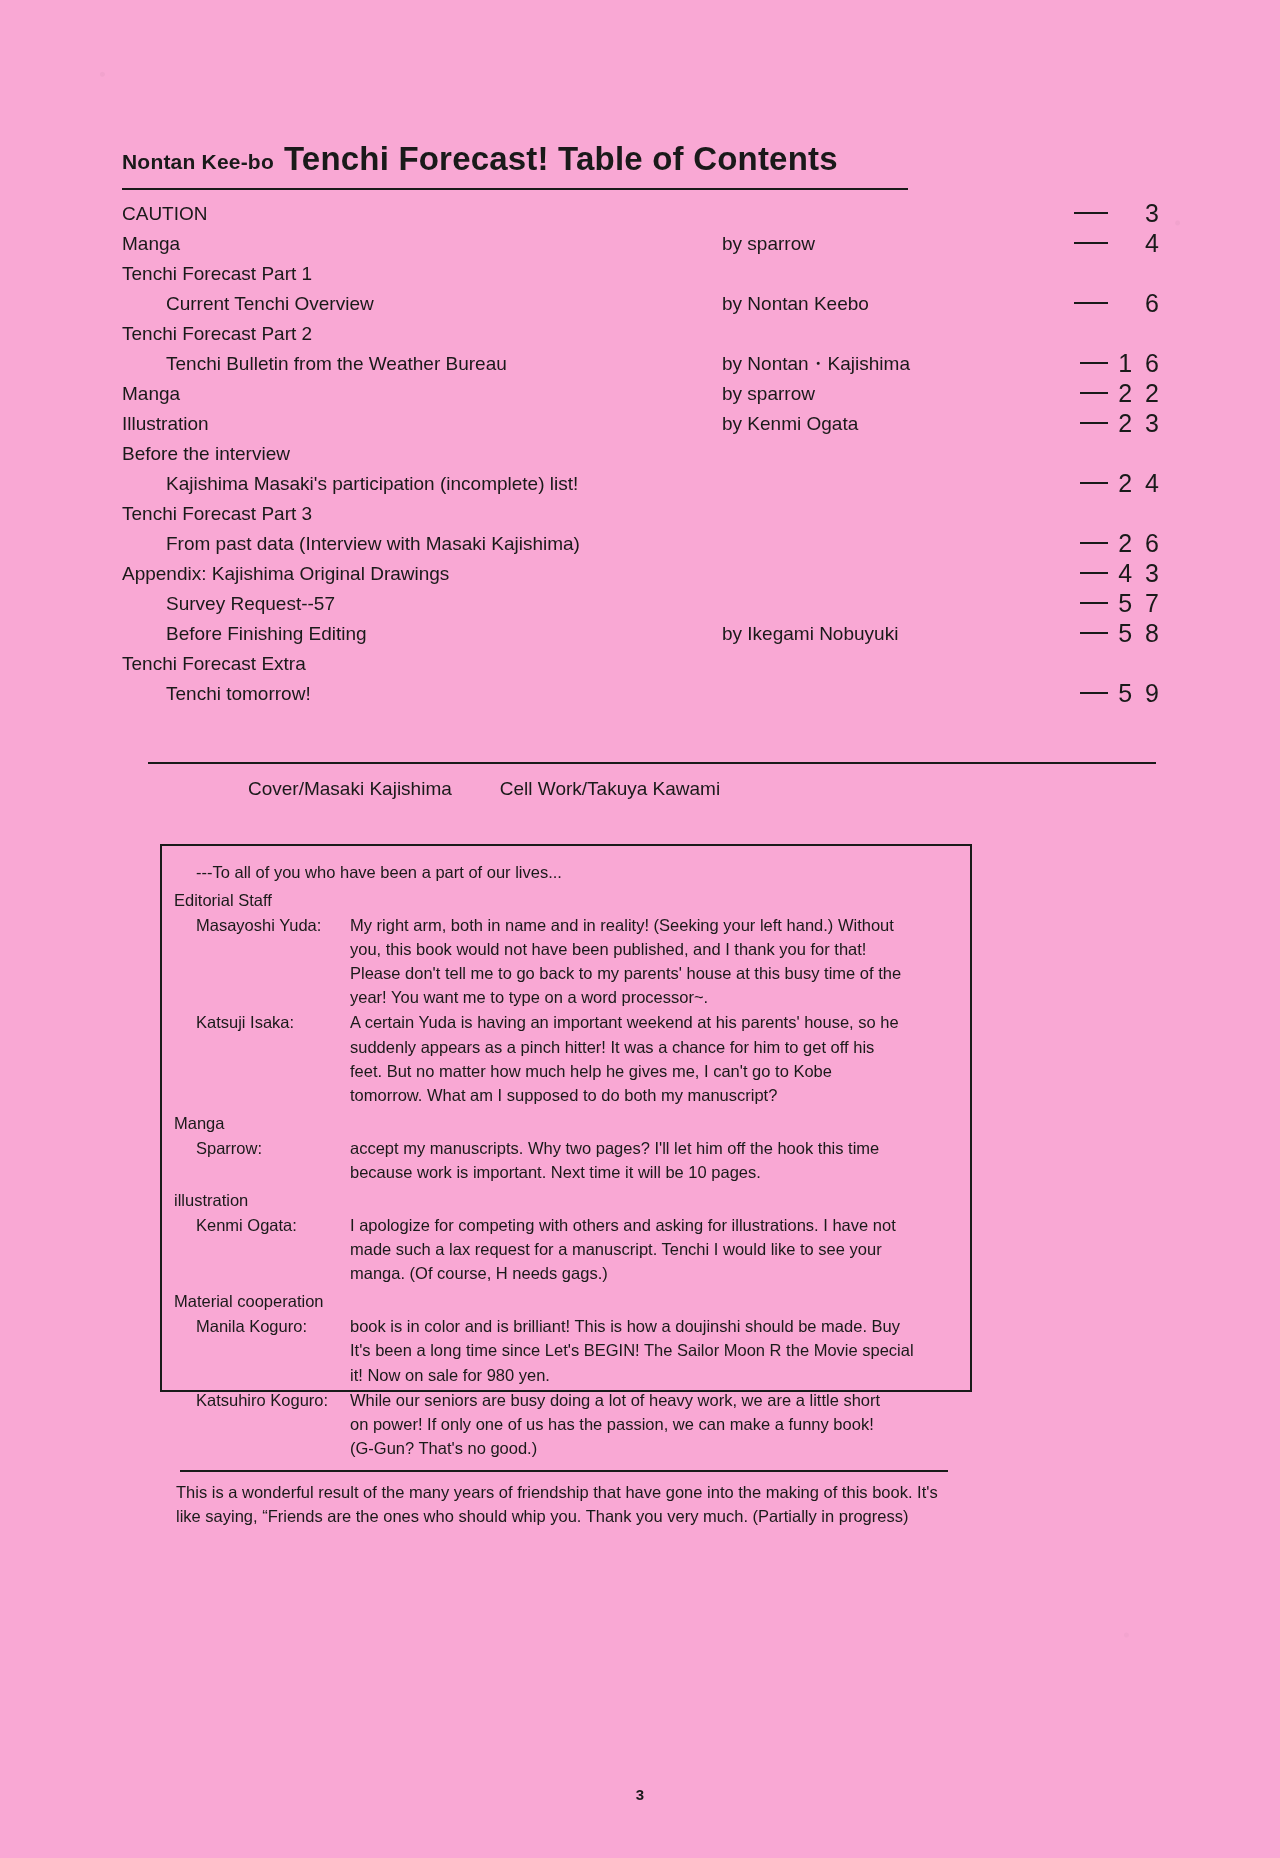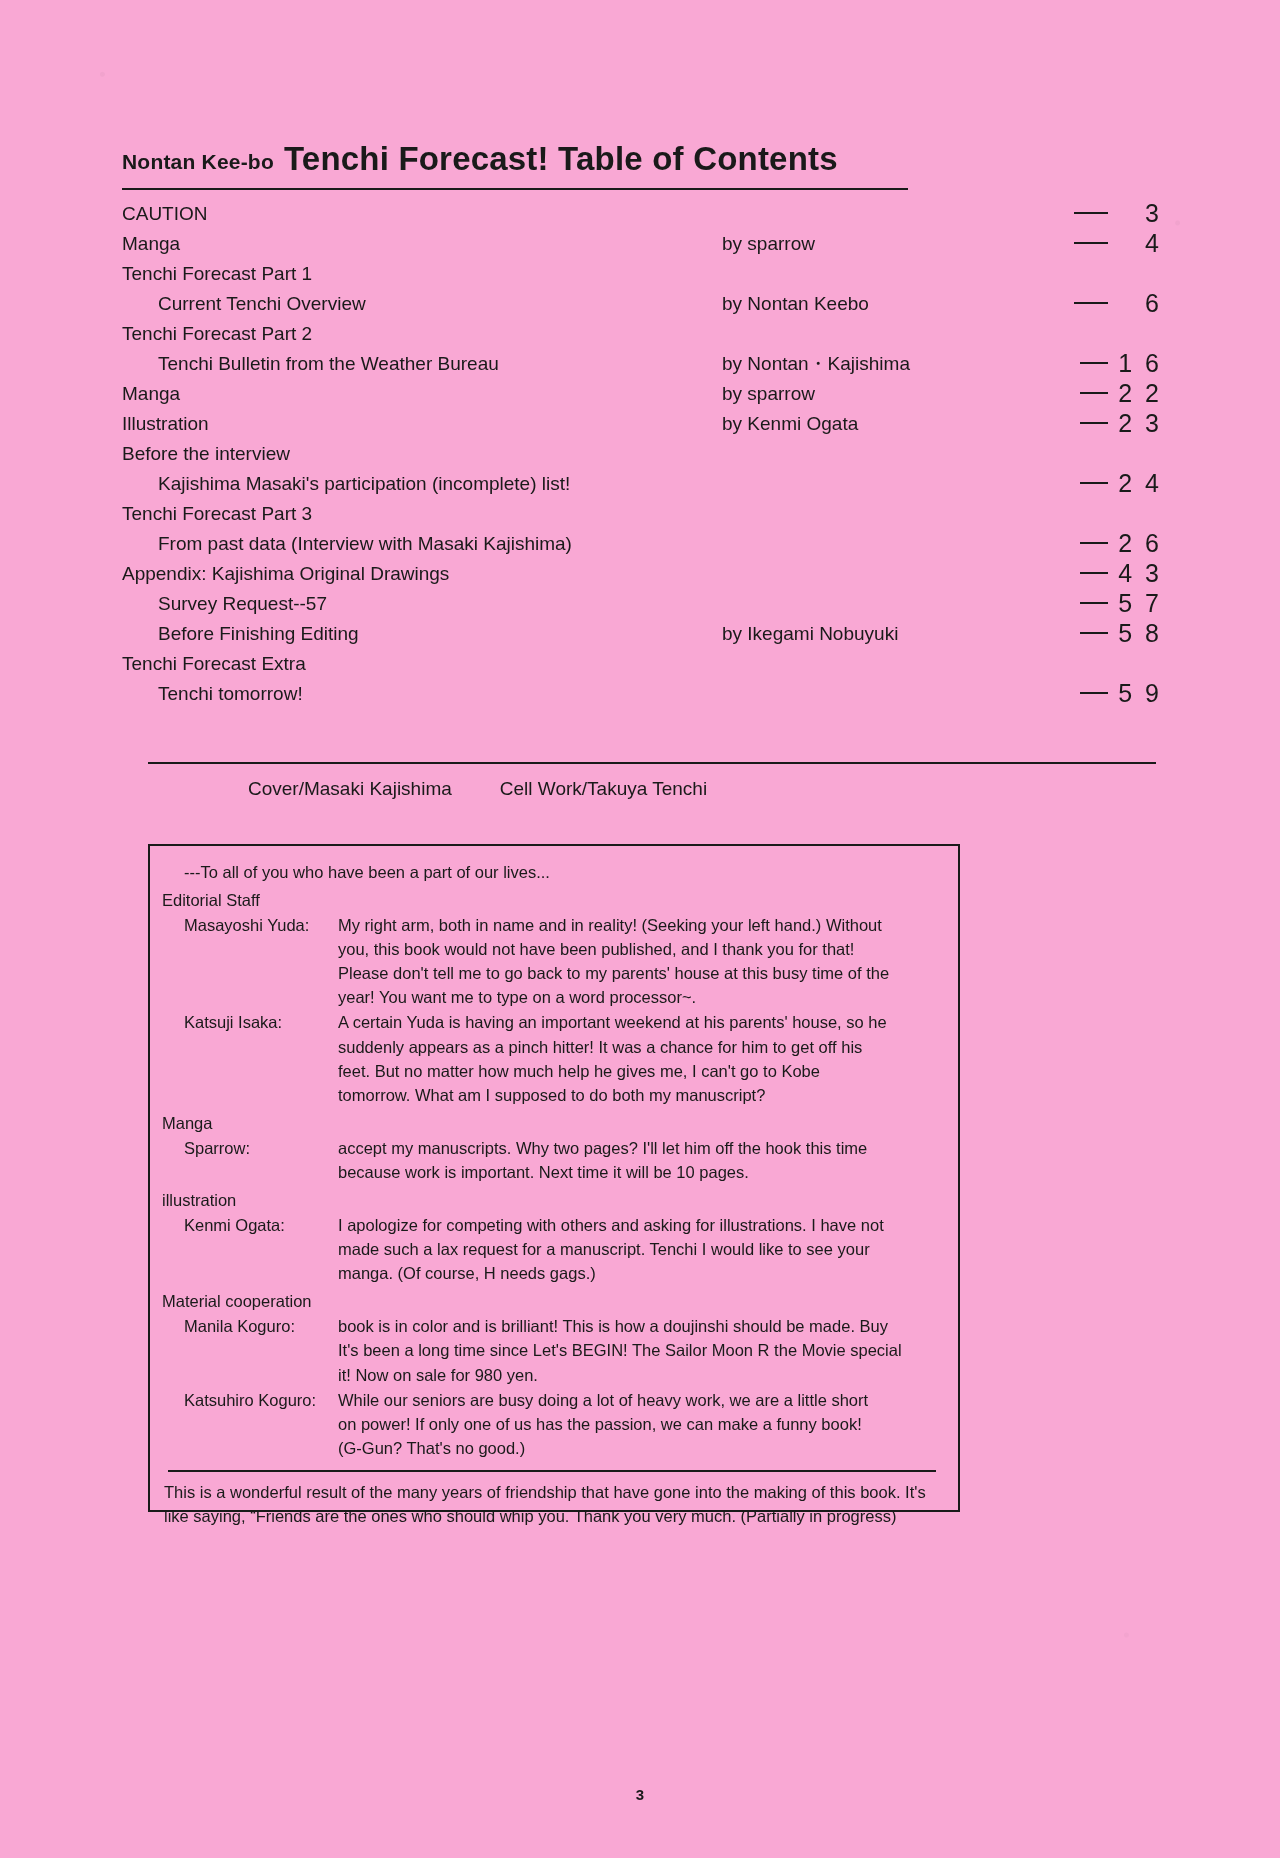--- a/index.html
+++ b/index.html
@@ -78,21 +78,21 @@
     position: relative;
     height: 30px;
     display: flex;
     align-items: center;
   }
   .toc-title {
     position: absolute;
     white-space: nowrap;
   }
   .toc-title.indent {
-    margin-left: 0;
+    margin-left: 8px;
   }
   .toc-author {
     position: absolute;
     left: 600px;
     white-space: nowrap;
   }
   .toc-page {
     position: absolute;
     right: 0;
     display: flex;
@@ -129,24 +129,24 @@
     width: 700px;
     font-size: 19px;
     display: flex;
     gap: 48px;
     padding-left: 100px;
   }
 
   
   .afterword {
     position: absolute;
-    left: 148px;
+    left: 160px;
     top: 844px;
     width: 812px;
-    height: 668px;
+    height: 548px;
     border: 2px solid #1a1a1a;
     padding: 14px 16px 16px 12px;
     box-sizing: border-box;
     font-size: 16.5px;
     line-height: 1.46;
   }
   .aw-lead {
     padding-left: 22px;
   }
   .aw-sec-head {
@@ -305,21 +305,21 @@
         <div class="toc-page">
           <span class="leader" style="width: 28px;"></span>
           <span class="pagenum">5 9</span>
         </div>
       </div>
     </div>
 
   <div class="credit-rule"></div>
   <div class="credits">
     <span>Cover/Masaki Kajishima</span>
-    <span>Cell Work/Takuya Tenchi</span>
+    <span>Cell Work/Takuya Kawami</span>
   </div>
 
   <div class="afterword">
     <div class="aw-lead">---To all of you who have been a part of our lives...</div>
     <div id="aw-sections">
         <div class="aw-sec-head">Editorial Staff</div>
         <div class="aw-entry">
           <div class="aw-name w1">Masayoshi Yuda:</div>
           <div class="aw-body">
             <p>My right arm, both in name and in reality! (Seeking your left hand.) Without</p>

